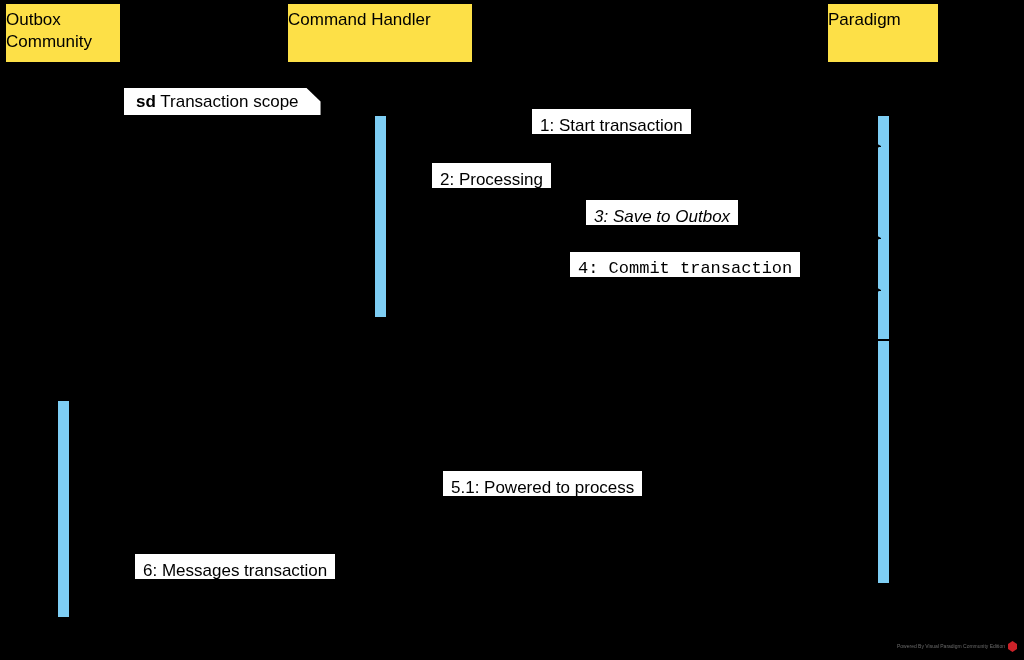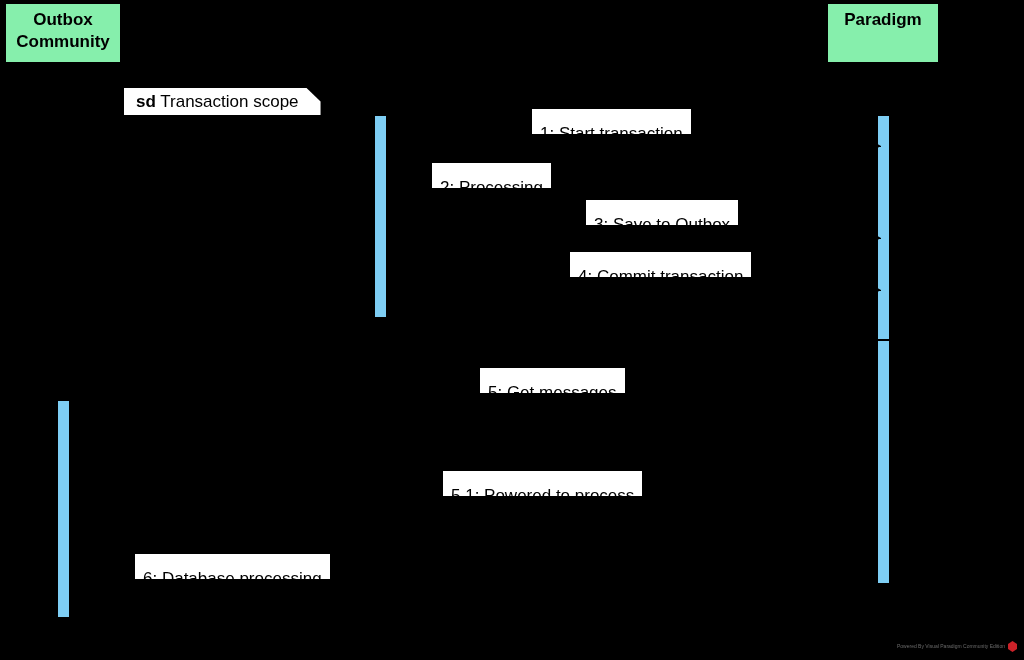--- a/index.html
+++ b/index.html
@@ -13,28 +13,27 @@
     height: 660px;
     background: #000000;
     font-family: "Liberation Sans", sans-serif;
     overflow: hidden;
   }
 
   
   .participant {
     position: absolute;
     box-sizing: border-box;
-    background: #86efac;
+    background: #fde047;
     border: 2px solid #000000;
     color: #000000;
     font-size: 17px;
     line-height: 22px;
-    text-align: center;
+    text-align: left;
     padding-top: 5px;
-    font-weight: bold;
   }
   .participant .pname { display: block; }
 
   
   .lifeline {
     position: absolute;
     width: 0;
     border-left: 1px solid #000000;
   }
 
@@ -64,21 +63,21 @@
 
   
   .msglabel {
     position: absolute;
     box-sizing: border-box;
     background: #FFFFFF;
     color: #000000;
     font-size: 17px;
     line-height: 25px;
     height: 25px;
-    padding: 12px 8px;
+    padding: 4px 8px;
     white-space: nowrap;
   }
 
   
   .fragment-box {
     position: absolute;
     box-sizing: border-box;
     border: 1px solid #000000;
   }
   .fragment-tab {
@@ -124,20 +123,23 @@
 
   <div class="lifeline" style="left:63px; top:64px; height:575px;"></div>
   <div class="lifeline" style="left:380px; top:64px; height:575px;"></div>
   <div class="lifeline" style="left:883px; top:64px; height:575px;"></div>
 
   <div class="participant" style="left:4px; top:2px; width:118px; height:62px;">
     <span class="pname">Outbox</span>
     <span class="pname">Community</span>
   </div>
 
+  <div class="participant" style="left:286px; top:2px; width:188px; height:62px;">
+    <span class="pname">Command Handler</span>
+  </div>
 
   <div class="participant" style="left:826px; top:2px; width:114px; height:62px;">
     <span class="pname">Paradigm</span>
   </div>
 
   <div class="fragment-box" style="left:124px; top:88px; width:790px; height:248px;"></div>
   <div class="fragment-tab" style="left:124px; top:88px;">
     <span class="kw">sd</span>
     <span>Transaction scope</span>
   </div>
@@ -172,28 +174,27 @@
 
   <div class="msgline" style="left:70px; top:586px; width:40px;"></div>
   <div class="msgline" style="left:70px; top:616px; width:40px;"></div>
   <div style="position:absolute; left:110px; top:586px; width:0; height:30px; border-left:1px solid #000;"></div>
   <div class="arrowhead left" style="left:70px; top:611px;"></div>
 
   <div class="msglabel" style="left:532px; top:109px;">1: Start transaction</div>
 
   <div class="msglabel" style="left:432px; top:163px;">2: Processing</div>
 
-  <div class="msglabel" style="left:586px; top:200px;">3: Save to Outbox</div>
-
-  <div class="msglabel" style="left:570px; top:252px;">4: Commit transaction</div>
-
-  <div class="msglabel" style="left:480px; top:368px;">5: Get messages</div>
+  <div class="msglabel" style="left:586px; top:200px;font-style:italic;">3: Save to Outbox</div>
+
+  <div class="msglabel" style="left:570px; top:252px;font-family:Liberation Mono, monospace;">4: Commit transaction</div>
+
 
   <div class="msglabel" style="left:443px; top:471px;">5.1: Powered to process</div>
 
-  <div class="msglabel" style="left:135px; top:554px;">6: Database processing</div>
+  <div class="msglabel" style="left:135px; top:554px;">6: Messages transaction</div>
 
   <div class="watermark" style="left:897px; top:641px;">
     <span class="wtext">Powered By Visual Paradigm Community Edition</span>
     <span class="wmark"></span>
   </div>
 
 </div>
 
 </body></html>

